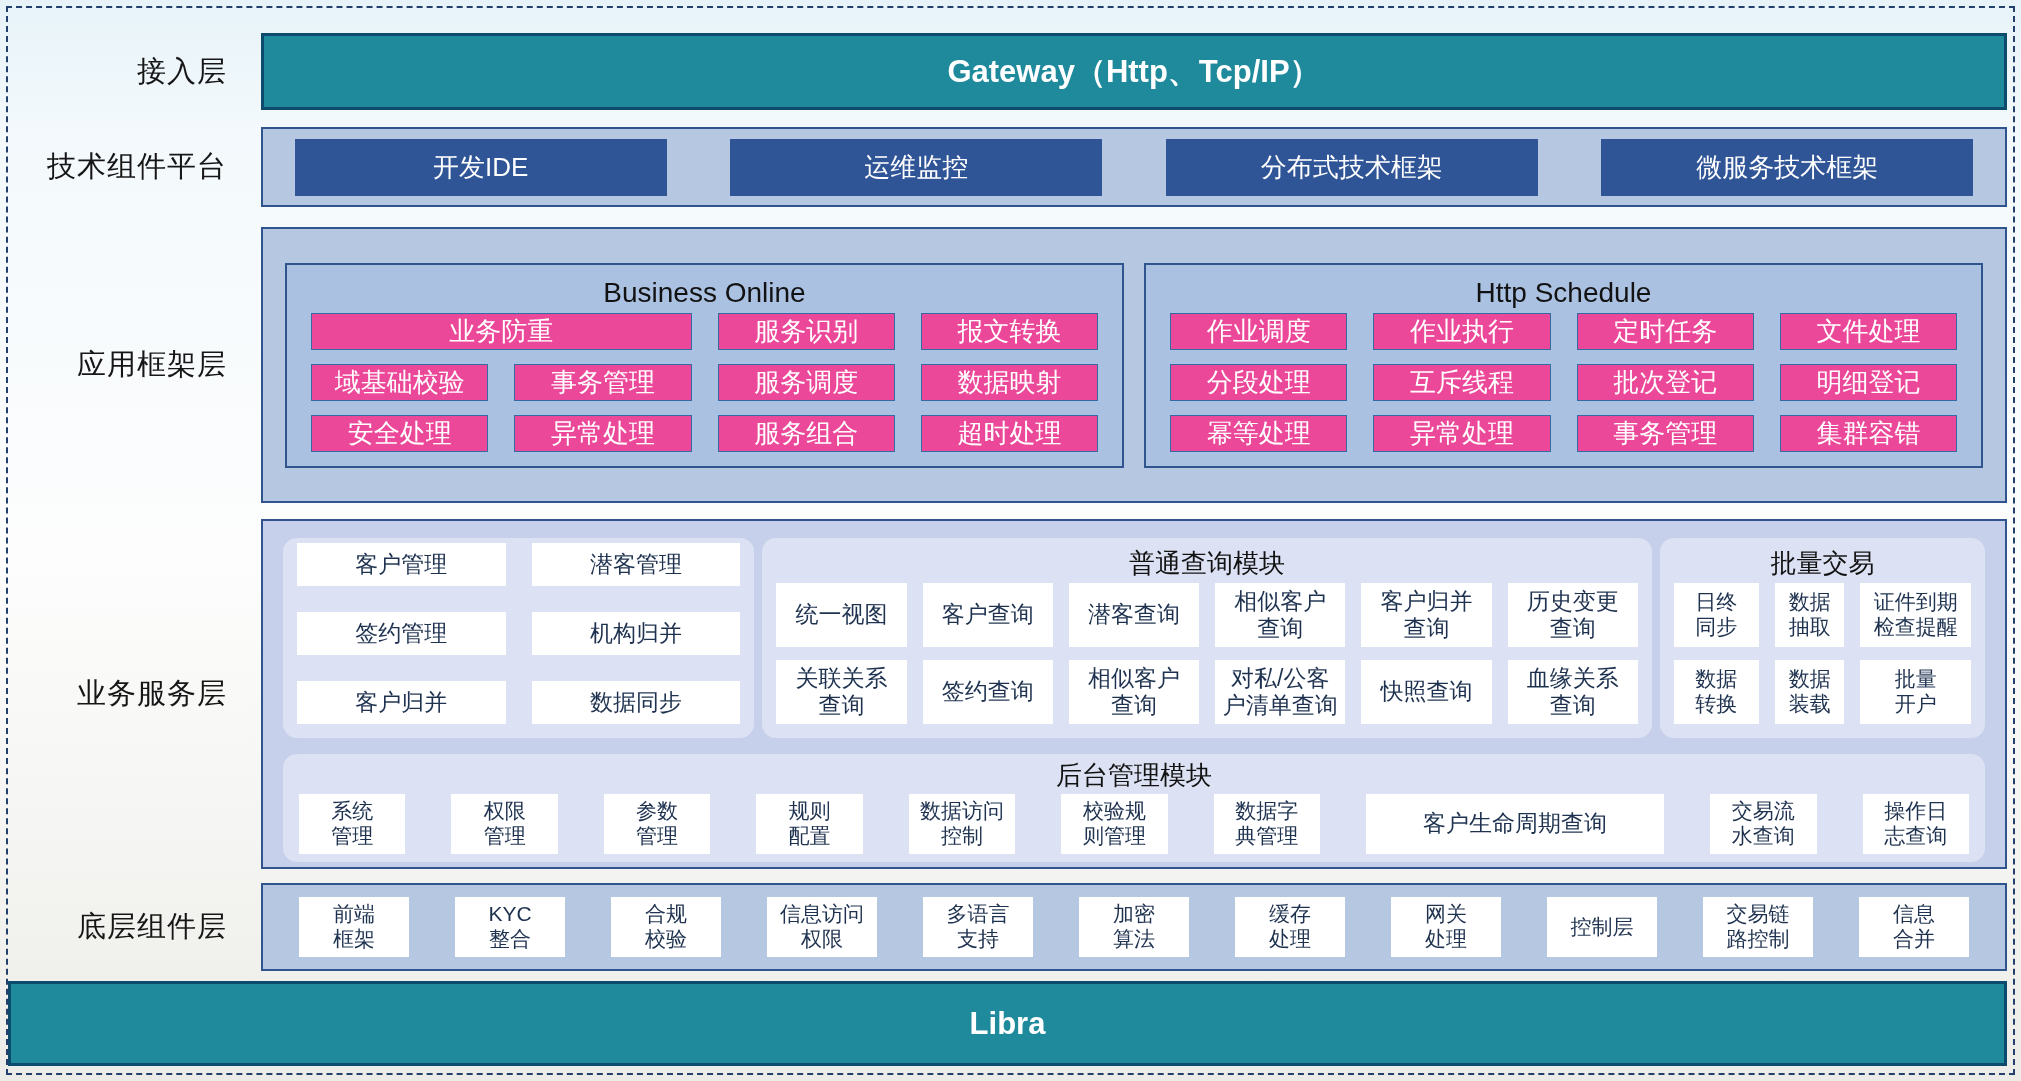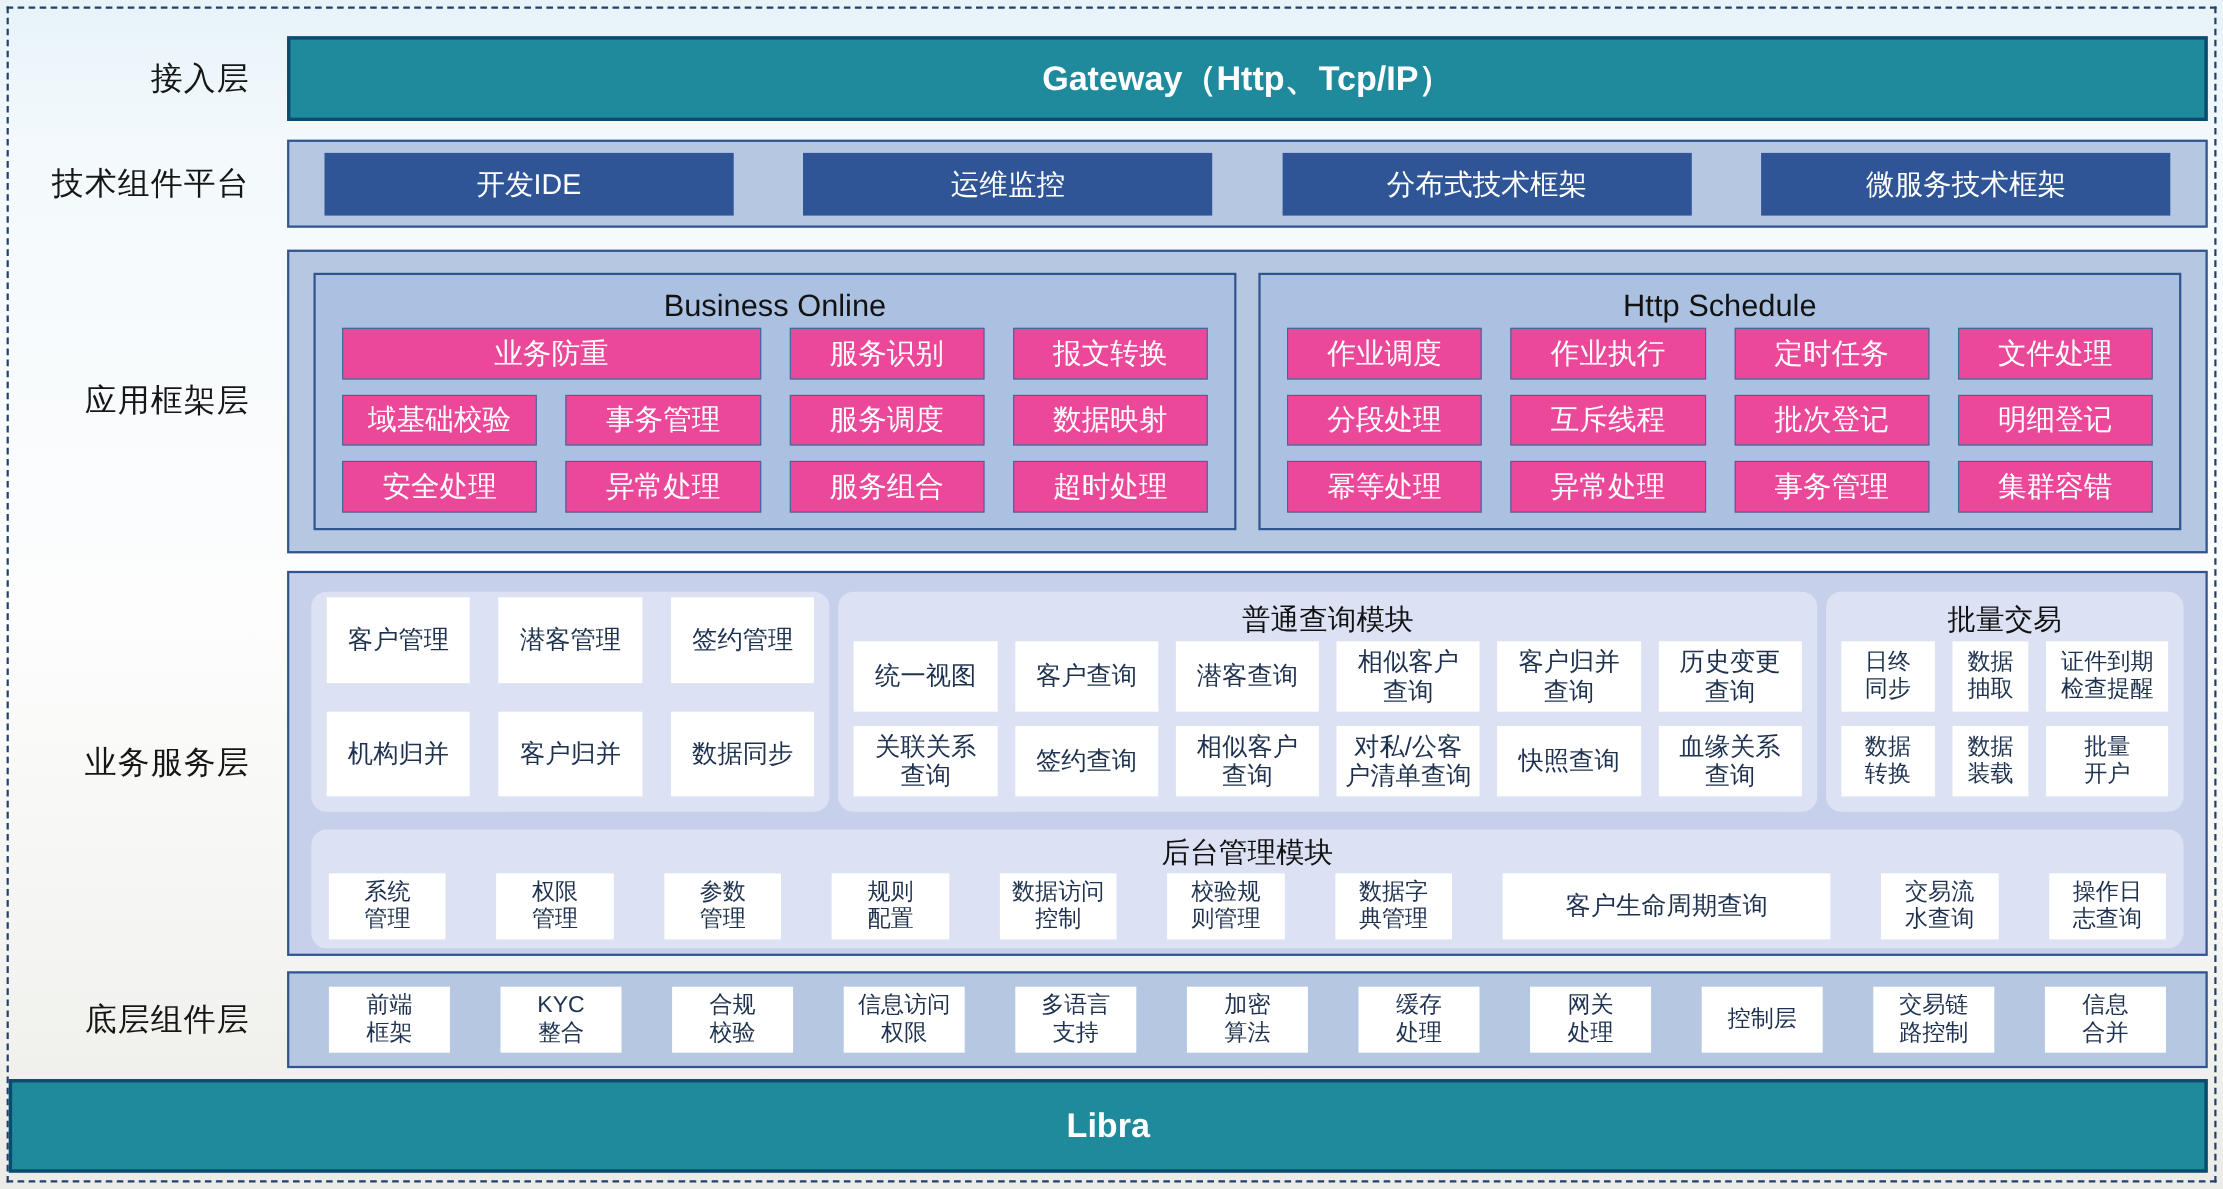--- a/index.html
+++ b/index.html
@@ -22,36 +22,36 @@
 
   .teal-bar{flex:1;background:#1e8a9c;border:3px solid #0c4a6e;box-sizing:border-box;
     display:flex;align-items:center;justify-content:center;color:#ffffff;font-size:31px;font-weight:bold;}
 
   .panel{flex:1;background:#b5c7e1;border:2px solid #30548e;box-sizing:border-box;}
 
   #tech-panel{display:flex;align-items:center;justify-content:space-around;}
   .btn-dark{width:372px;height:57px;background:#2f5597;color:#fff;font-size:26px;
     display:flex;align-items:center;justify-content:center;}
 
-  #app-panel{display:flex;gap:20px;padding:19px 22px;}
+  #app-panel{display:flex;gap:20px;padding:19px 22px;align-items:center;}
   .group{flex:1;background:#abc1e2;border:2px solid #30548e;box-sizing:border-box;
     padding:8px 24px 14px;display:flex;flex-direction:column;}
   .group-title{text-align:center;font-size:28px;color:#121212;height:40px;line-height:40px;}
   .grid4{flex:1;display:grid;grid-template-columns:repeat(4,1fr);column-gap:26px;row-gap:14px;}
   .btn-mid{background:#ec4899;border:1px solid #356ba3;color:#fff;font-size:26px;
     display:flex;align-items:center;justify-content:center;}
 
   #service-panel{background:#c6d0ea;border:2px solid #30548e;box-sizing:border-box;
     padding:17px 20px 0;display:flex;flex-direction:column;}
   .modules{display:flex;gap:8px;height:200px;}
   .module{background:#dce2f3;border-radius:14px;padding:5px 14px 14px;box-sizing:border-box;
     display:flex;flex-direction:column;}
   .module-title{text-align:center;font-size:26px;color:#121212;height:40px;line-height:40px;}
   .mgrid{flex:1;display:grid;column-gap:16px;row-gap:13px;}
-  .m-info {flex:470 0 0;}  .m-info  .mgrid{grid-template-columns:repeat(3,1fr);gap:26px;}
+  .m-info {flex:470 0 0;}  .m-info  .mgrid{grid-template-columns:repeat(2,1fr);gap:26px;}
   .m-query{flex:913 0 0;}  .m-query .mgrid{grid-template-columns:repeat(6,1fr);}
   .m-batch{flex:315 0 0;}  .m-batch .mgrid{grid-template-columns:1fr 0.82fr 1.3fr;}
   .m-batch .cell{font-size:21px;}
   .cell{background:#ffffff;color:#1e3250;display:flex;align-items:center;justify-content:center;
     text-align:center;white-space:pre-line;font-size:23px;line-height:1.18;}
 
   .admin{margin-top:16px;height:108px;background:#dce2f3;border-radius:14px;
     padding:2px 16px 8px;box-sizing:border-box;display:flex;flex-direction:column;}
   .admin-title{text-align:center;font-size:26px;color:#121212;height:38px;line-height:38px;}
   .admin-cells{flex:1;display:flex;gap:46px;}

